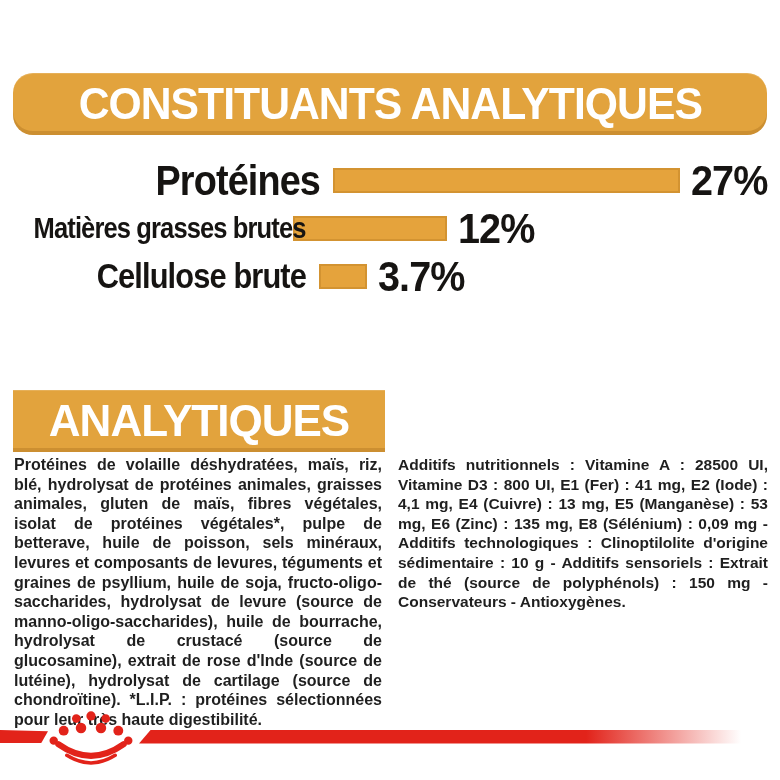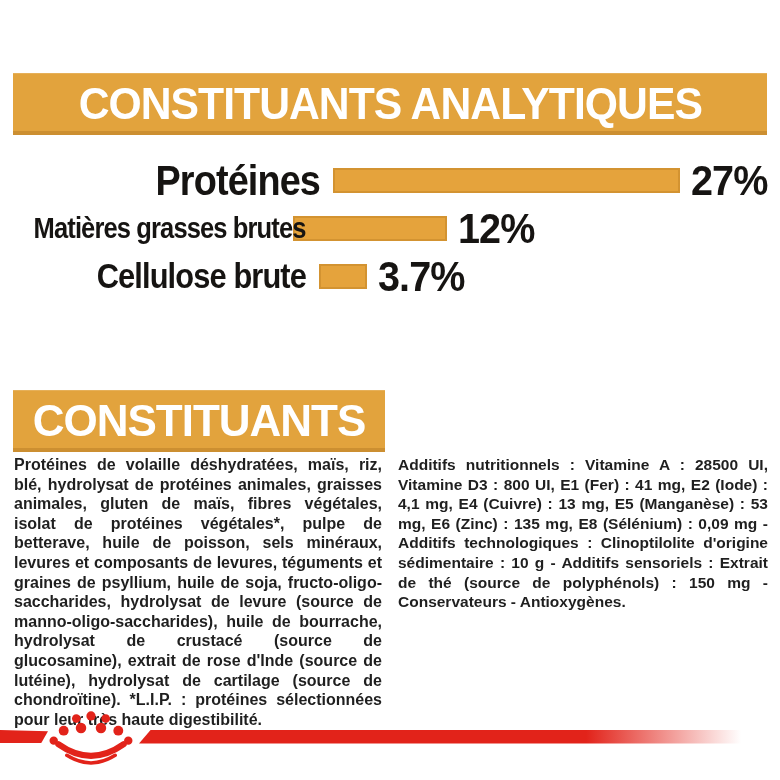--- a/index.html
+++ b/index.html
@@ -12,21 +12,21 @@
   
   .gold-bar {
     position:absolute;
     background:var(--gold,#E2A33D);
     color:#fff;
     display:flex; align-items:center; justify-content:center;
     font-weight:bold;
     box-shadow: inset 0 -4px 0 rgba(128,74,10,0.22), inset 0 1px 0 rgba(255,255,255,0.15);
     white-space:nowrap;
   }
-  #analytical-header { left:13px; top:73px; width:754px; height:62px; font-size:44px; letter-spacing:-1px; }
+  #analytical-header { left:13px; top:73px; width:754px; height:62px; font-size:44px; letter-spacing:-1px;border-radius:20px; }
   #analytical-header .hdr-text { transform:scaleX(0.97); }
   #composition-header { left:13px; top:390px; width:372px; height:62px; font-size:44px; letter-spacing:-1px; }
   #additifs-header { left:398px; top:390px; width:369px; height:62px; font-size:44px; letter-spacing:-1px; }
   #additifs-header .suffix { font-size:23px; margin-left:9px; letter-spacing:0; padding-top:10px; }
 
   
   .chart-row { position:absolute; left:0; width:780px; height:48px; display:flex; align-items:center; }
   #chart-row-0 { top:156px;padding-left:40px; }
   #chart-row-1 { top:204px; }
   #chart-row-2 { top:252px;margin-left:26px; }
@@ -91,21 +91,21 @@
       <div class="chart-value">12%</div>
     </div>
     <div class="chart-row" id="chart-row-2">
       <div class="chart-label">Cellulose brute</div>
       <div class="chart-bar" style="width: 47.5519px; background: rgb(229, 163, 60);"></div>
       <div class="chart-value">3.7%</div>
     </div>
   </div>
 
   <div class="gold-bar" id="composition-header">
-    <span>CONSTITUANTS</span>
+    <span>ANALYTIQUES</span>
   </div>
   <p class="body-copy" id="composition-body">Protéines de volaille déshydratées, maïs, riz, blé, hydrolysat de protéines animales, graisses animales, gluten de maïs, fibres végétales, isolat de protéines végétales*, pulpe de betterave, huile de poisson, sels minéraux, levures et composants de levures, téguments et graines de psyllium, huile de soja, fructo-oligo-saccharides, hydrolysat de levure (source de manno-oligo-saccharides), huile de bourrache, hydrolysat de crustacé (source de glucosamine), extrait de rose d'Inde (source de lutéine), hydrolysat de cartilage (source de chondroïtine). *L.I.P. : protéines sélectionnées pour leur très haute digestibilité.</p>
 
   <p class="body-copy" id="additifs-body">Additifs nutritionnels : Vitamine A : 28500 UI, Vitamine D3 : 800 UI, E1 (Fer) : 41 mg, E2 (Iode) : 4,1 mg, E4 (Cuivre) : 13 mg, E5 (Manganèse) : 53 mg, E6 (Zinc) : 135 mg, E8 (Sélénium) : 0,09 mg - Additifs technologiques : Clinoptilolite d'origine sédimentaire : 10 g - Additifs sensoriels : Extrait de thé (source de polyphénols) : 150 mg - Conservateurs - Antioxygènes.</p>
 
   <div class="stripe-left"></div>
   <svg class="crown" viewBox="0 0 80 50" aria-hidden="true">
     <g fill="#E2231A">
       <circle cx="26" cy="6.5" r="4.1"></circle>
       <circle cx="40" cy="4" r="4.4"></circle>

